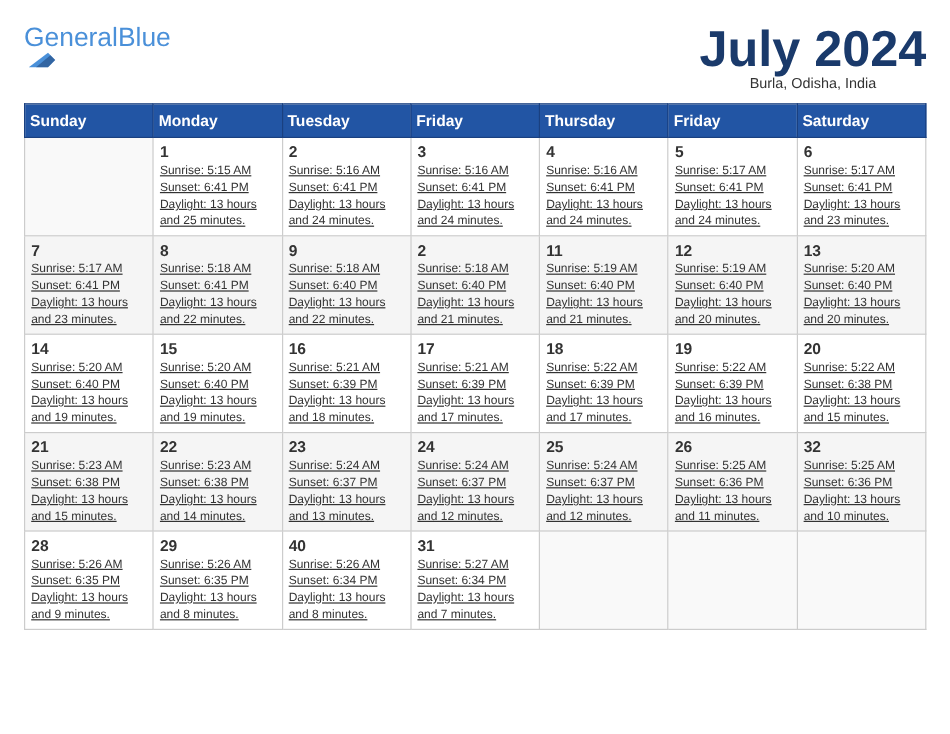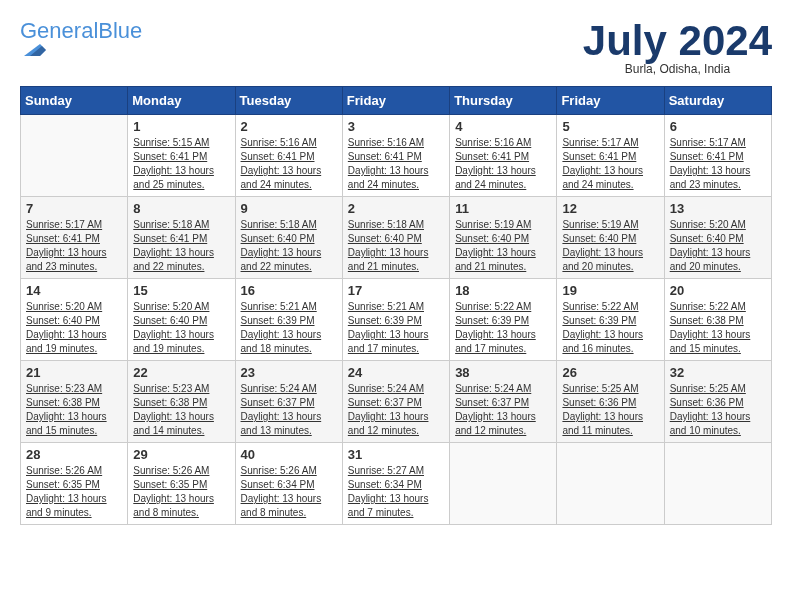--- a/index.html
+++ b/index.html
@@ -214,21 +214,21 @@
         </td>
         <td>
           <div class="day-num">23</div>
           <div class="day-info">Sunrise: 5:24 AM<br>Sunset: 6:37 PM<br>Daylight: 13 hours<br> and 13 minutes.</div>
         </td>
         <td>
           <div class="day-num">24</div>
           <div class="day-info">Sunrise: 5:24 AM<br>Sunset: 6:37 PM<br>Daylight: 13 hours<br> and 12 minutes.</div>
         </td>
         <td>
-          <div class="day-num">38</div>
+          <div class="day-num">25</div>
           <div class="day-info">Sunrise: 5:24 AM<br>Sunset: 6:37 PM<br>Daylight: 13 hours<br> and 12 minutes.</div>
         </td>
         <td>
           <div class="day-num">26</div>
           <div class="day-info">Sunrise: 5:25 AM<br>Sunset: 6:36 PM<br>Daylight: 13 hours<br> and 11 minutes.</div>
         </td>
         <td>
           <div class="day-num">32</div>
           <div class="day-info">Sunrise: 5:25 AM<br>Sunset: 6:36 PM<br>Daylight: 13 hours<br> and 10 minutes.</div>
         </td>

